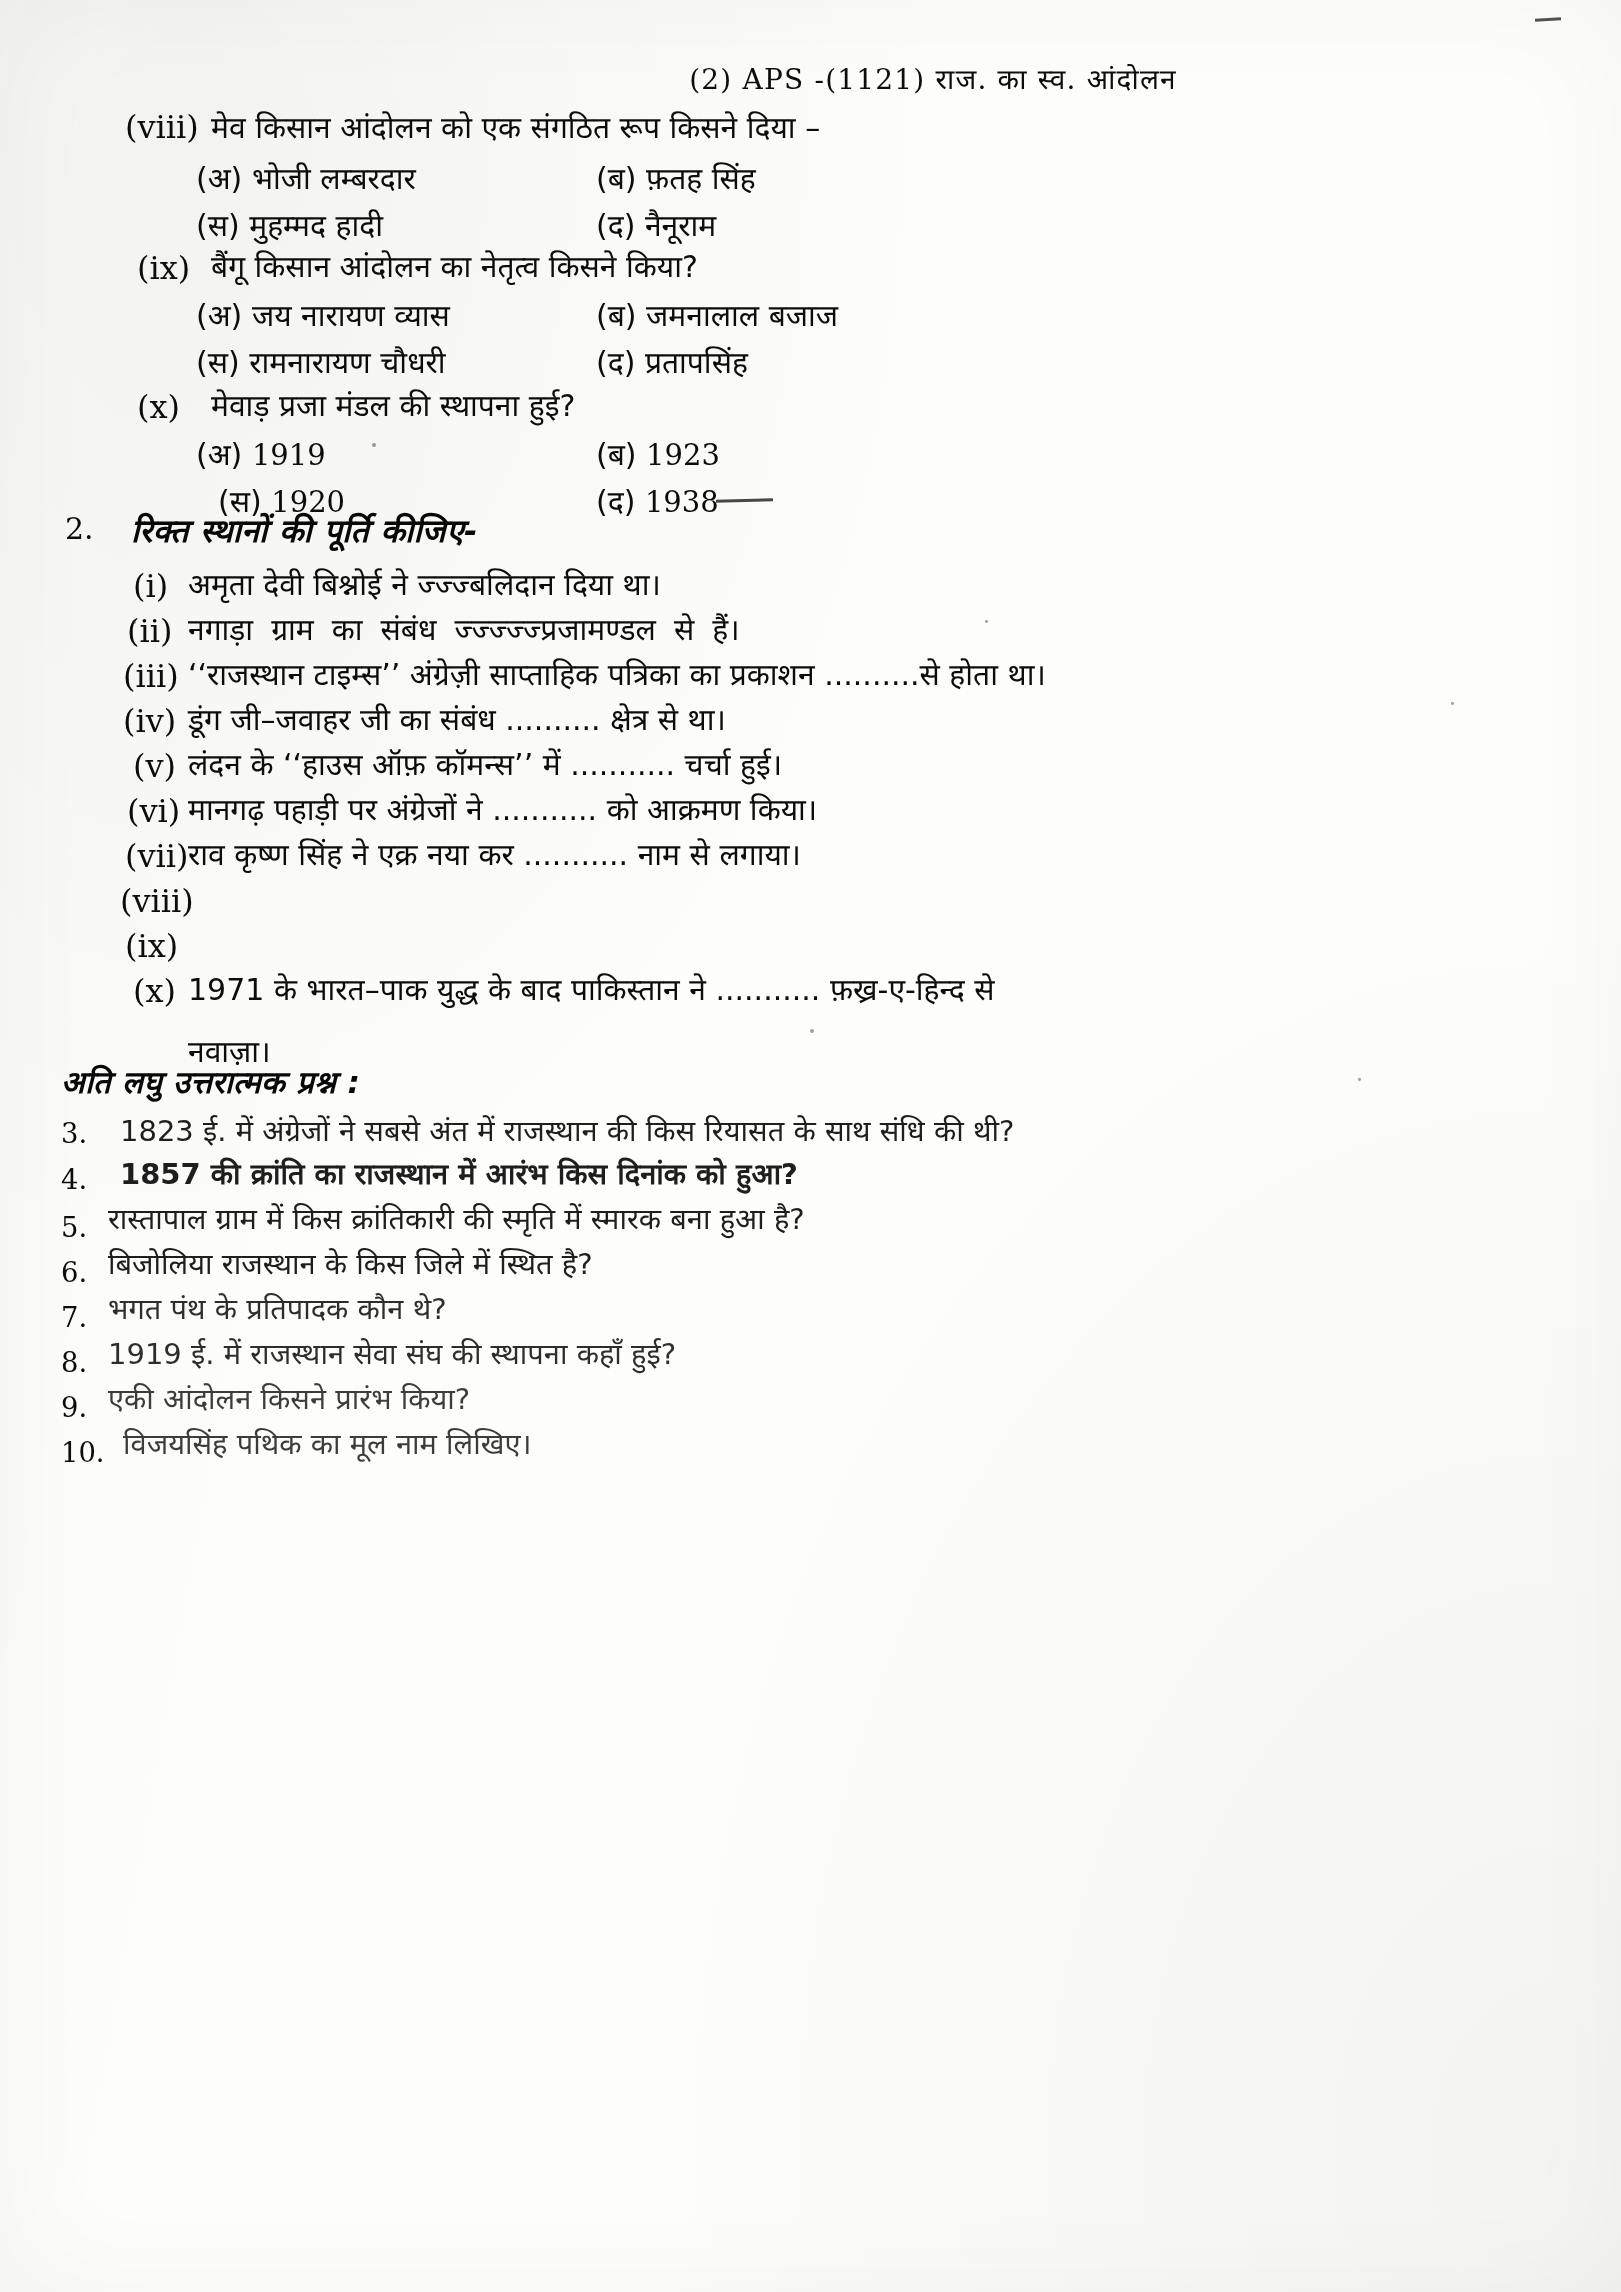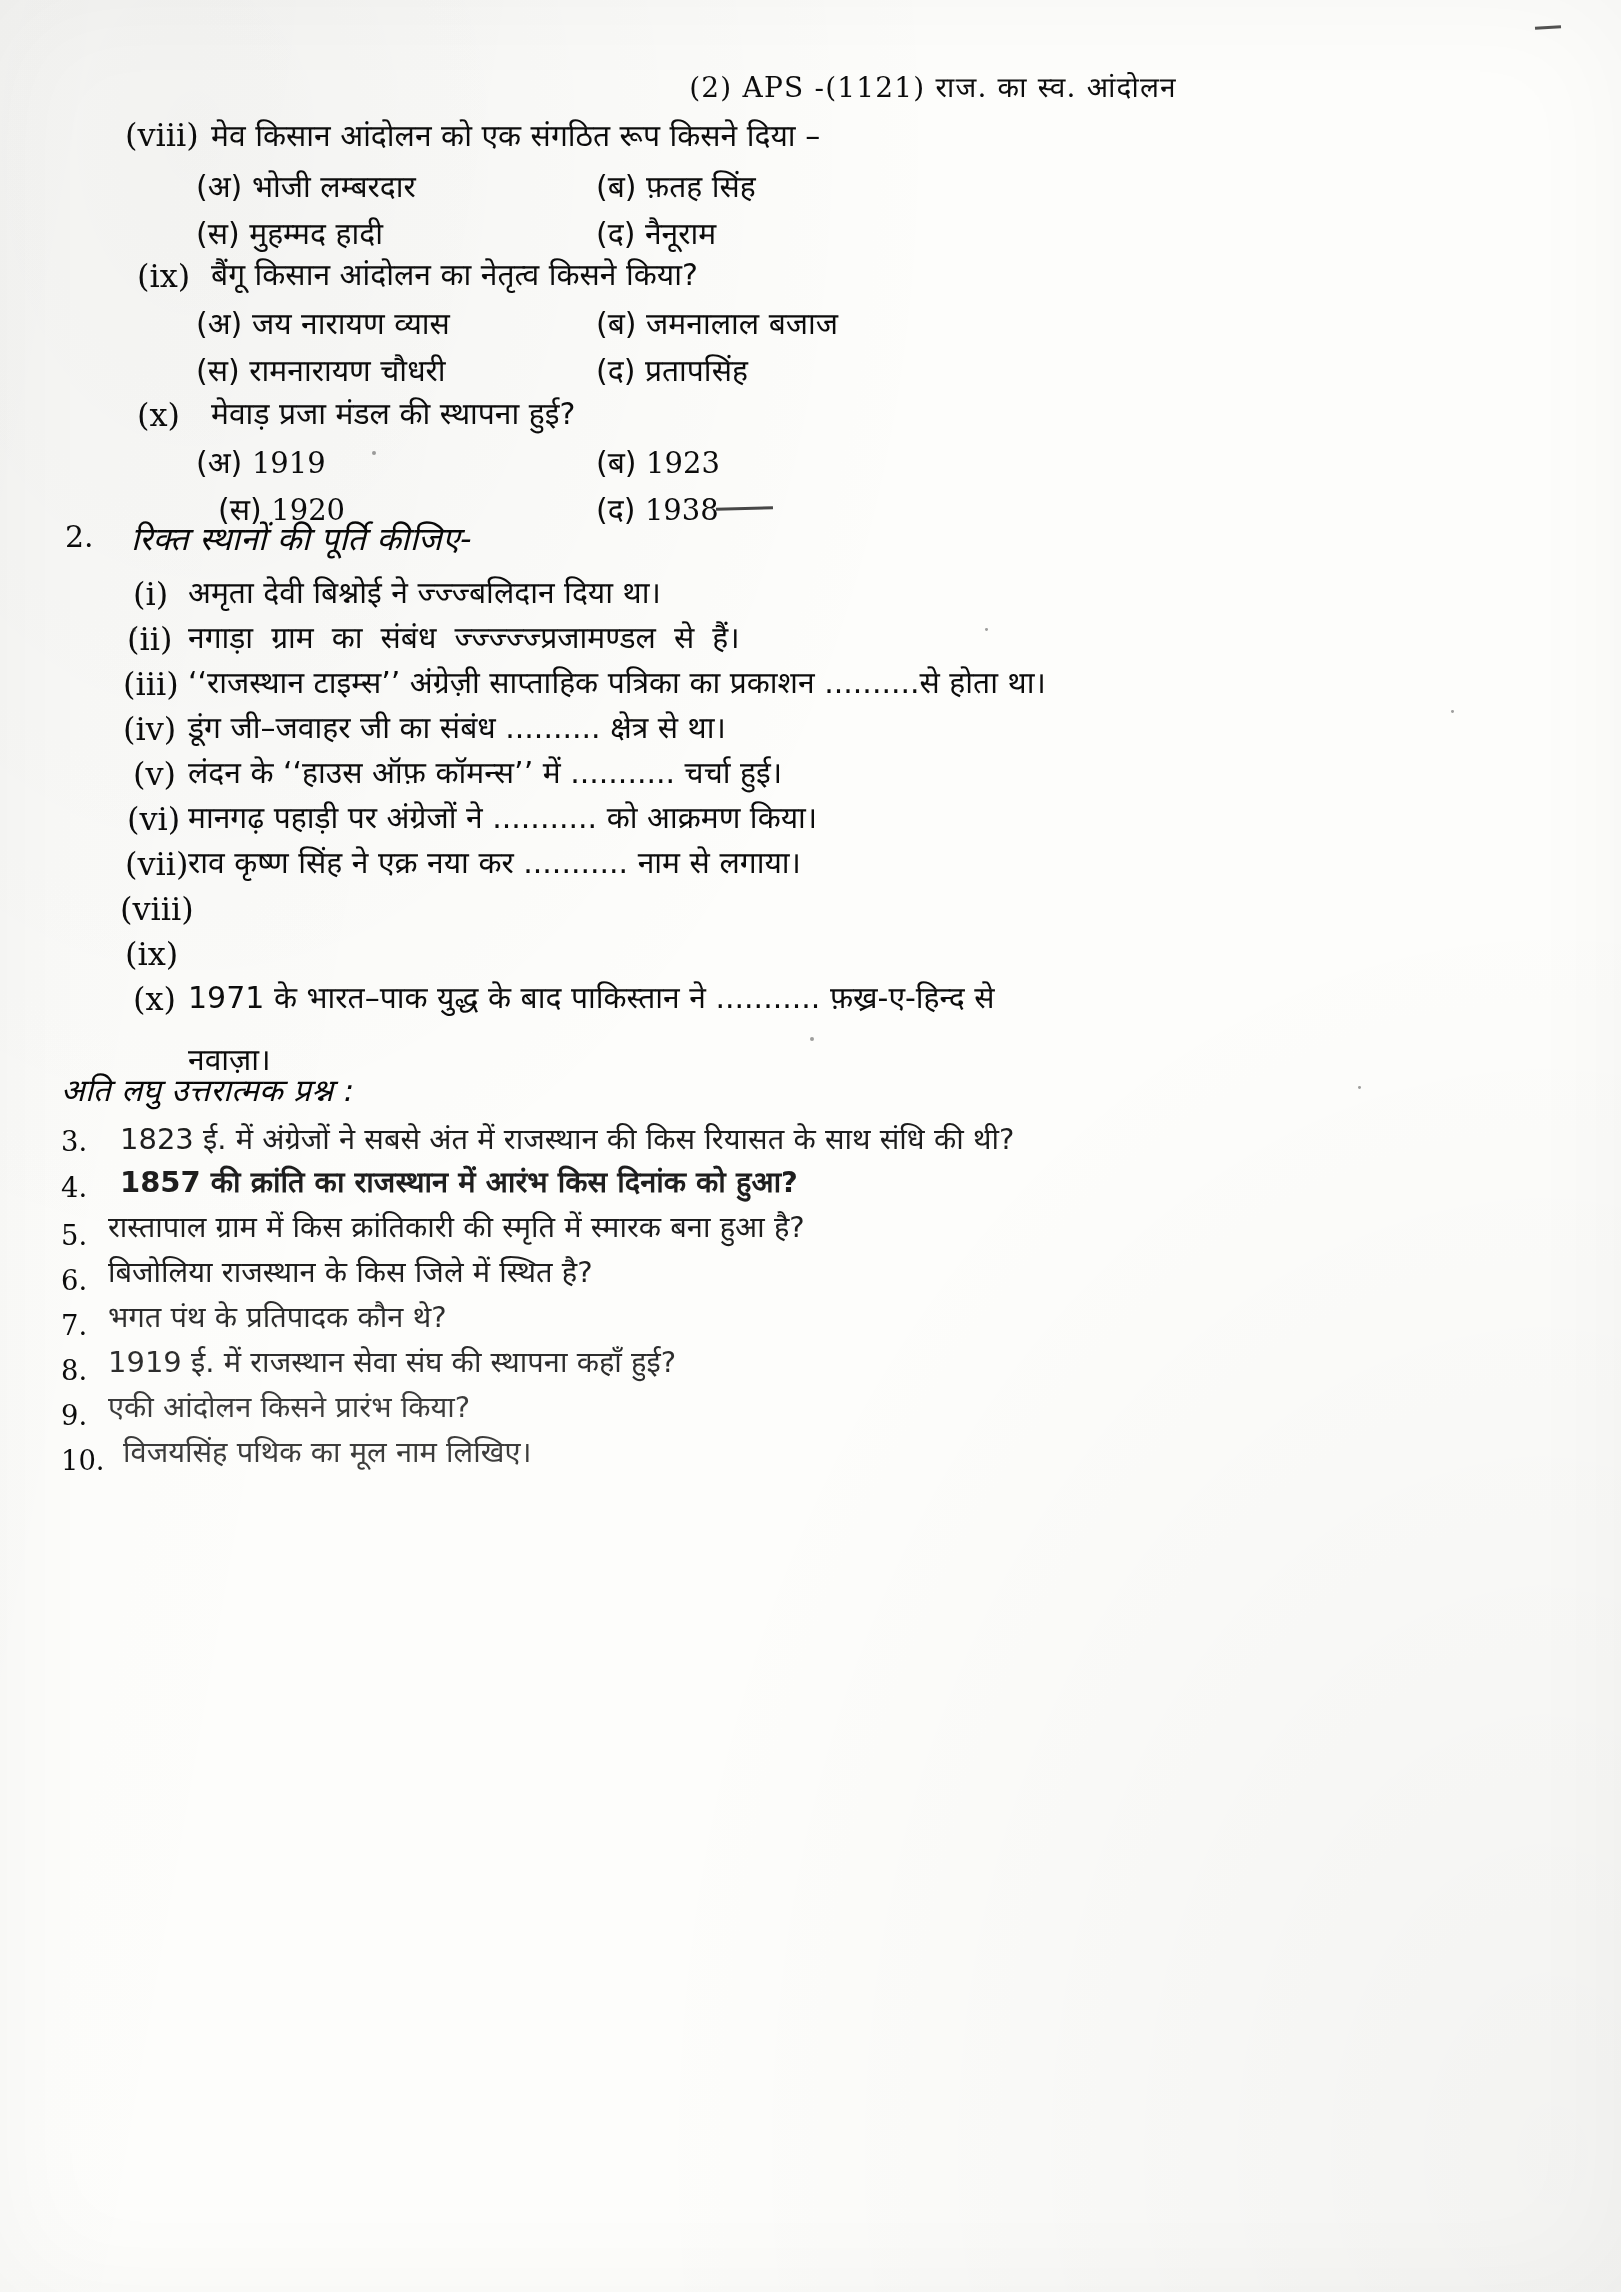--- a/index.html
+++ b/index.html
@@ -24,21 +24,21 @@
     inset: 0;
     pointer-events: none;
     background:
       radial-gradient(ellipse at 12% 6%, rgba(0,0,0,0.035) 0%, rgba(0,0,0,0) 38%),
       radial-gradient(ellipse at 96% 94%, rgba(0,0,0,0.04) 0%, rgba(0,0,0,0) 42%),
       linear-gradient(100deg, rgba(0,0,0,0.012) 0%, rgba(0,0,0,0) 30%);
   }
   .content {
     position: absolute;
     left: 0;
-    top: 12px;
+    top: 4px;
     width: 1621px;
     height: 2250px;
     color: #101010;
   }
 
   
   .header {
     position: absolute;
     top: 55px;
     left: 0;
@@ -90,21 +90,21 @@
   }
   .opt .num {
     font-family: "DejaVu Serif", "Liberation Serif", serif;
     font-size: 29px;
   }
 
   
   .sec-head {
     position: absolute;
     font-size: 32px;
-    font-weight: 400;
+    font-weight: 700;
     font-style: italic;
     color: #080808;
     white-space: nowrap;
     letter-spacing: 0.3px;
   }
   .sec-num {
     position: absolute;
     font-family: "DejaVu Serif", "Liberation Serif", serif;
     font-size: 30px;
     color: #0c0c0c;

